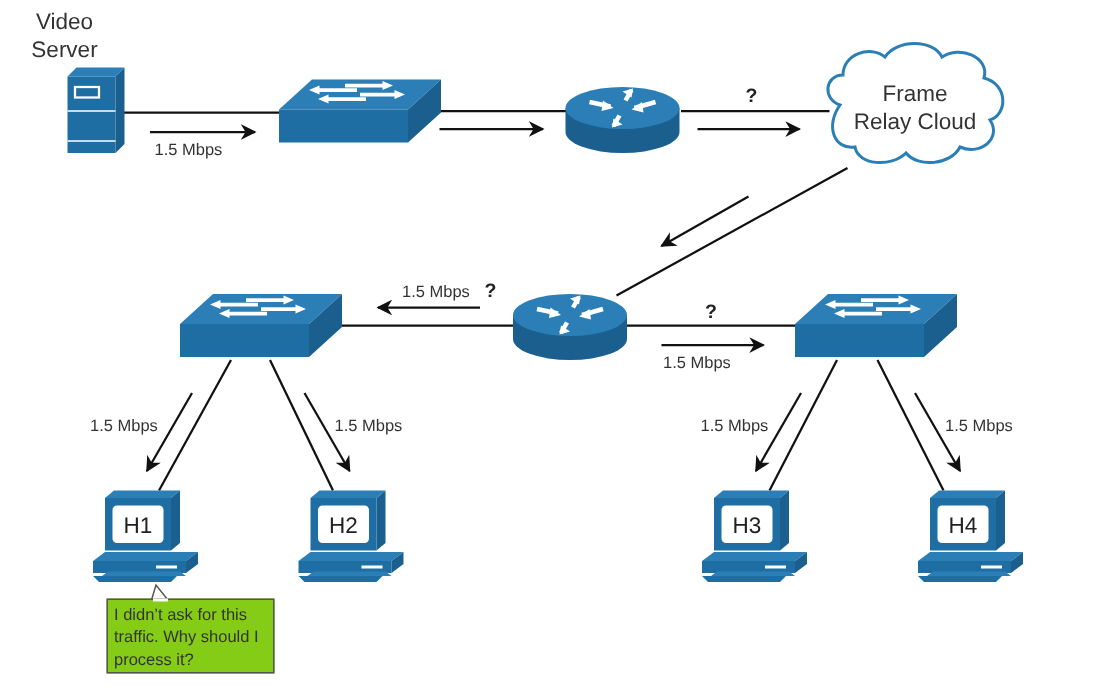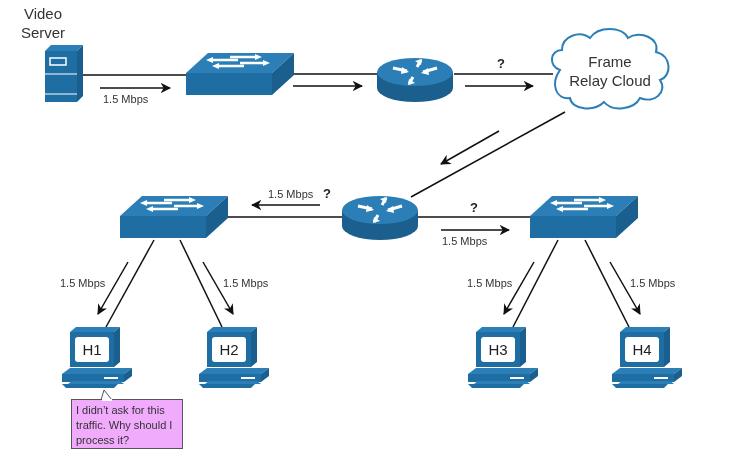--- a/index.html
+++ b/index.html
@@ -6,21 +6,21 @@
   body { width: 730px; height: 464px; position: relative; overflow: hidden;
          font-family: "Liberation Sans", sans-serif; }
   svg { position: absolute; left: 0; top: 0; }
   .lbl { font-family: "Liberation Sans", sans-serif; fill: #333333; }
   .small { font-size: 11px; }
   .big { font-size: 15px; }
   .q { font-size: 13px; font-weight: bold; fill: #222; }
   .host { font-size: 15px; fill: #222; }
   .callout {
     position: absolute; left: 71px; top: 399px; width: 112px; height: 50px;
-    border: 1px solid #555; background: #f0abfc; font-size: 11px; color: #333;
+    border: 1px solid #555; background: #84cc16; font-size: 11px; color: #333;
     line-height: 15px; padding: 3px 4px; box-sizing: border-box;
   }
 </style>
 </head>
 <body>
 
 <svg width="730" height="464" viewBox="0 0 730 464">
   <defs>
     <marker id="ah" viewBox="0 0 10 10" refX="9" refY="5" markerWidth="7" markerHeight="7" orient="auto-start-reverse">
       <path d="M0,0 L10,5 L0,10 L3,5 z" fill="#111"></path>

